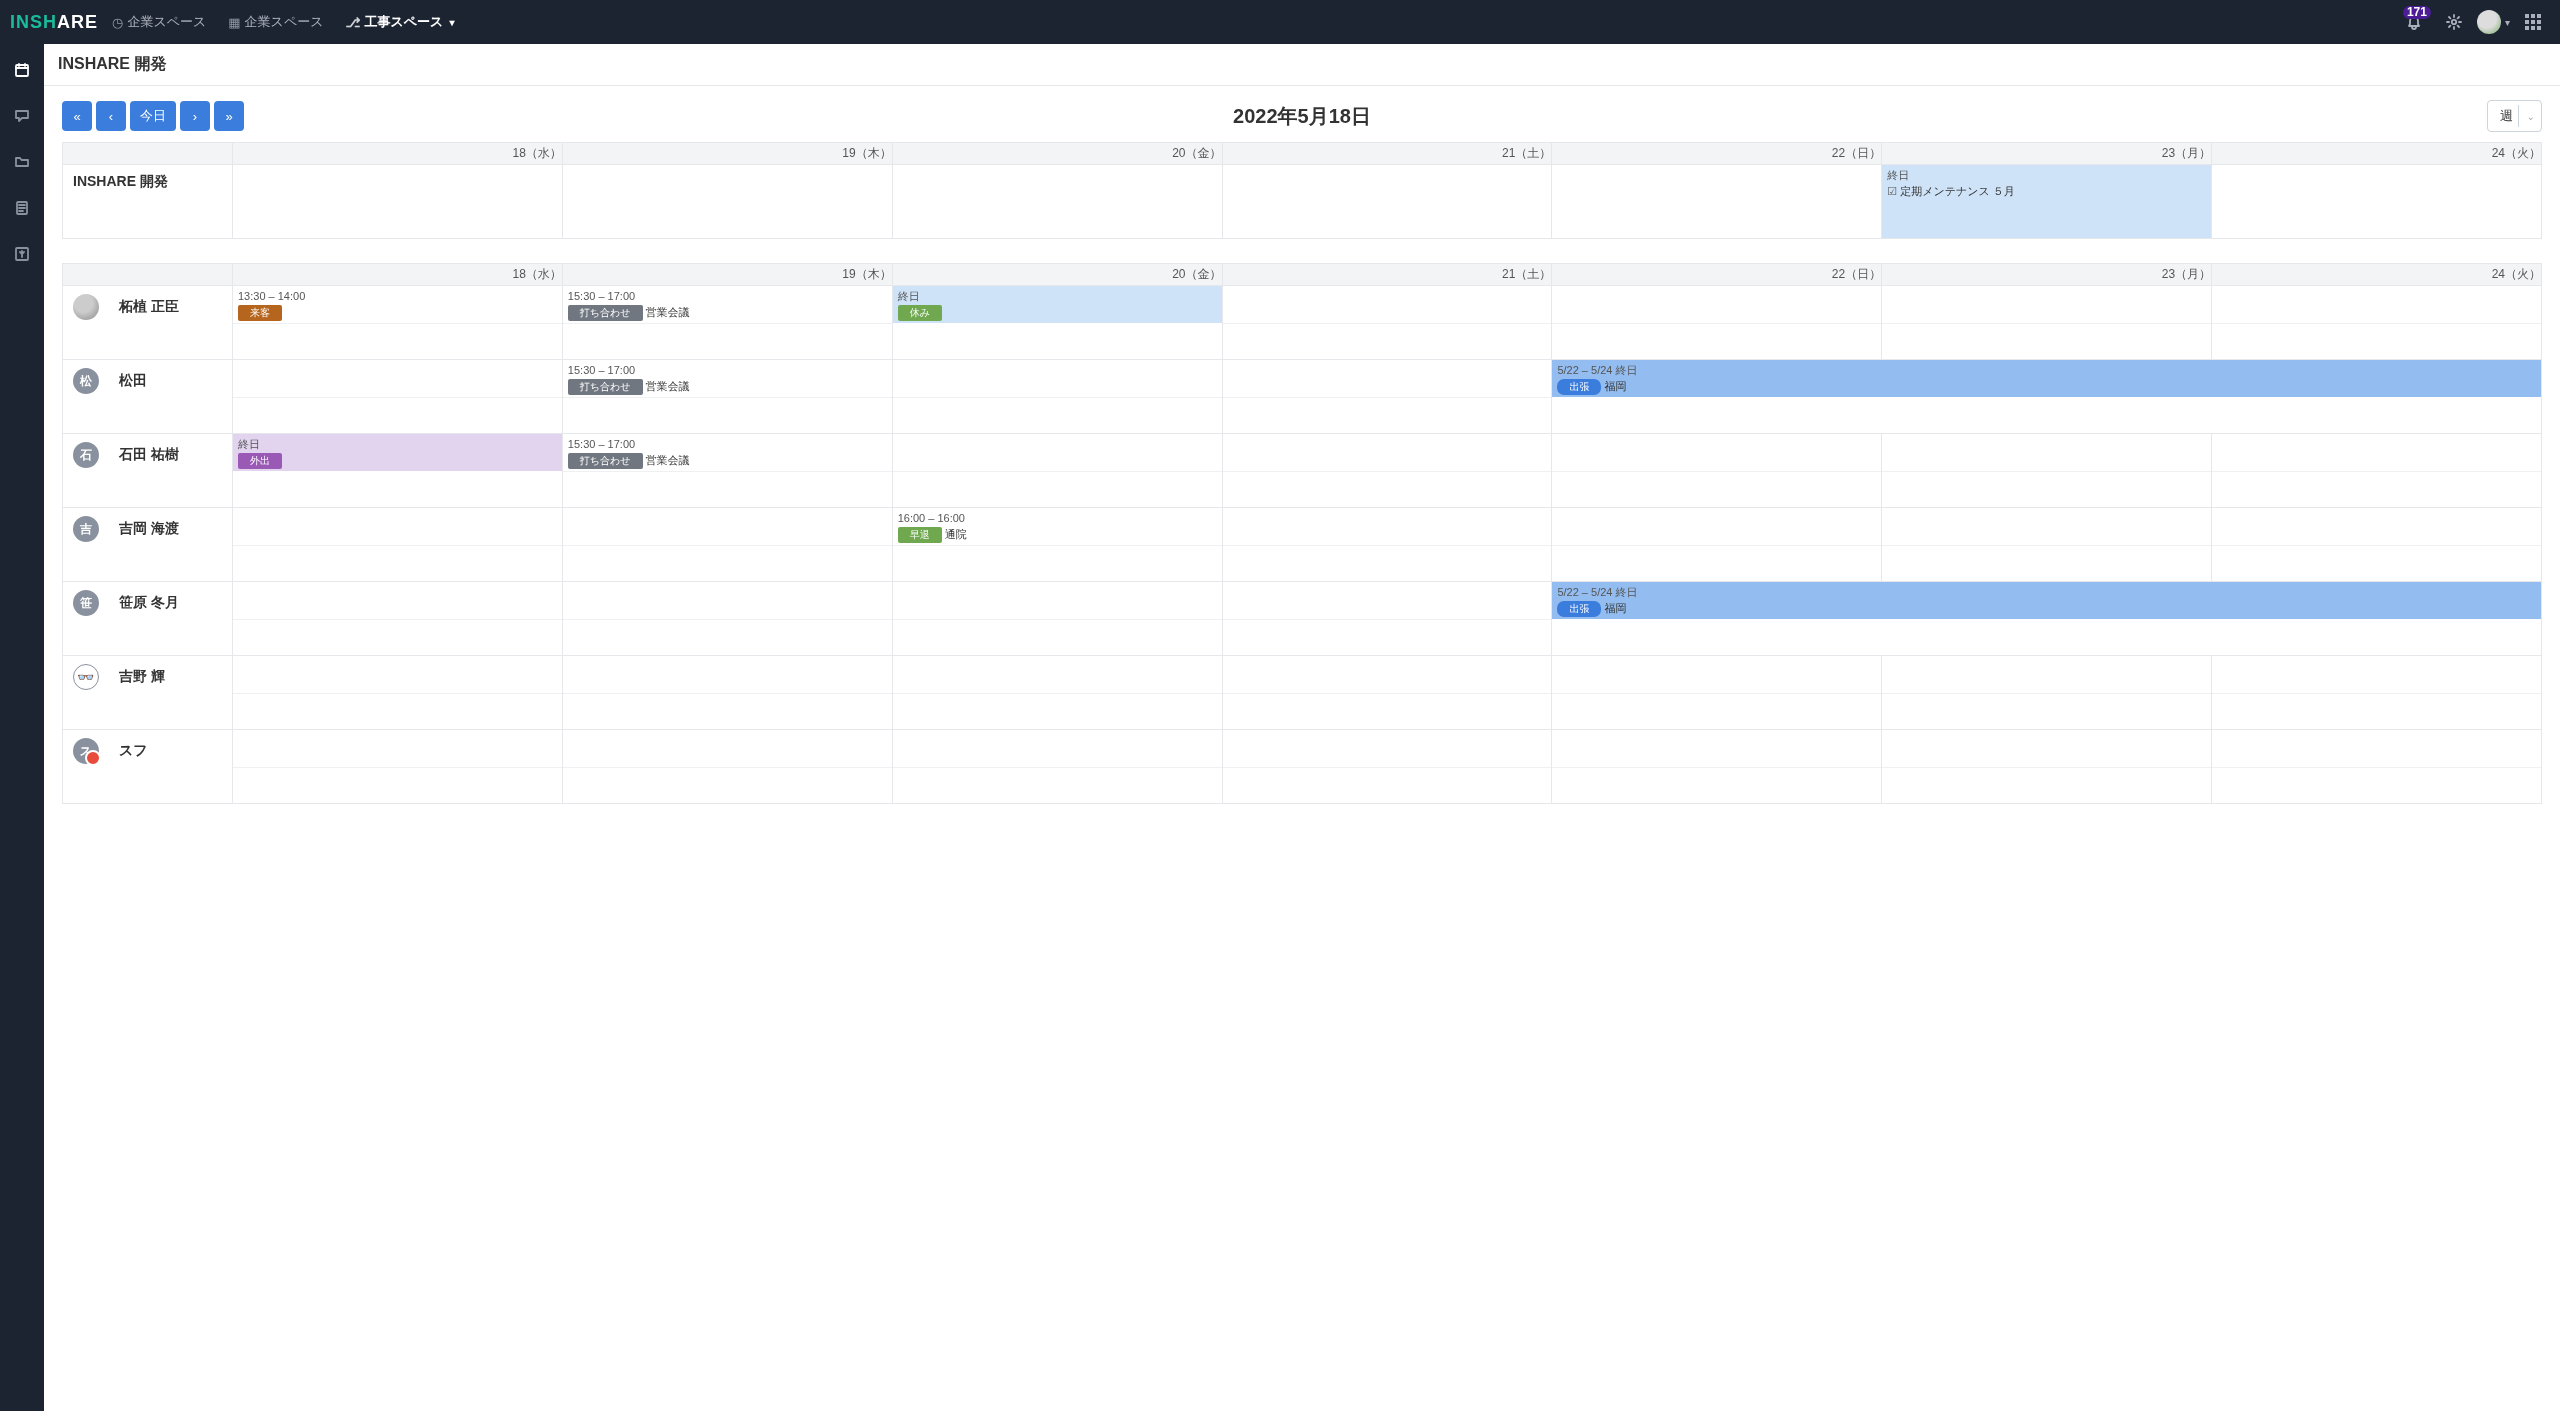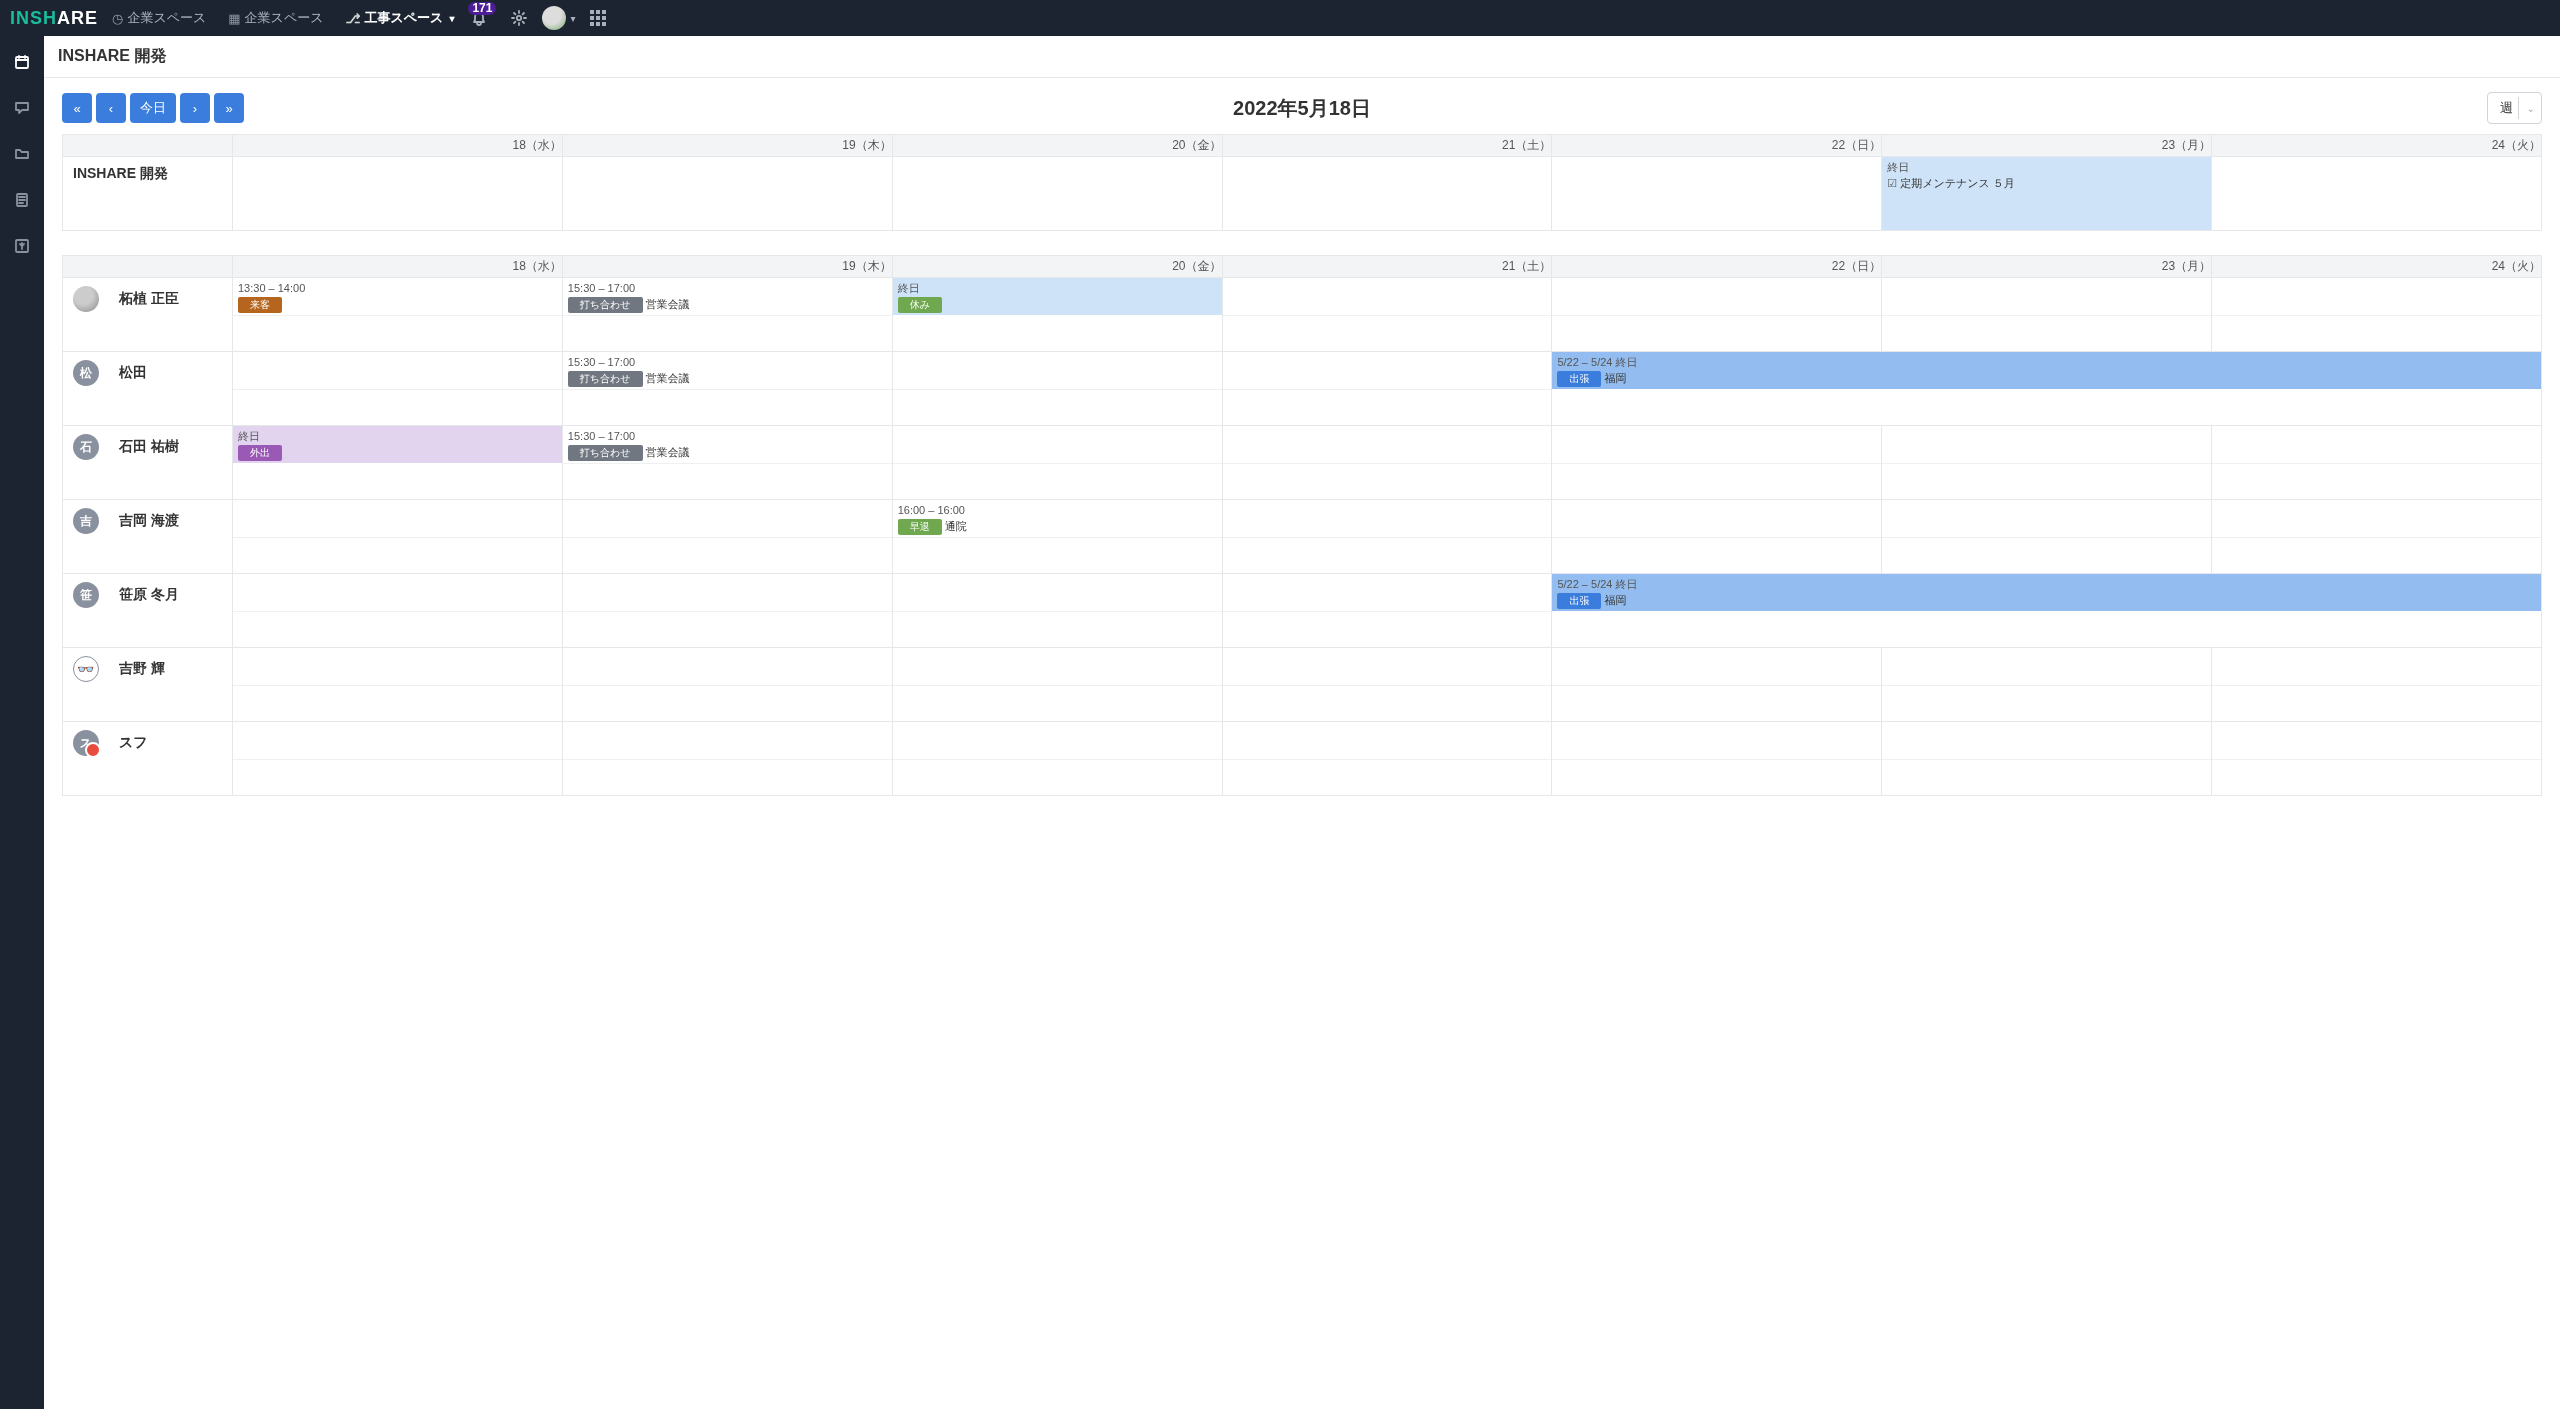--- a/index.html
+++ b/index.html
@@ -1,17 +1,17 @@
 <!DOCTYPE html>
 <html><head>
 <meta charset="utf-8">
 <style>
   * { margin: 0; padding: 0; box-sizing: border-box; }
   body { font-family: -apple-system, "Hiragino Kaku Gothic ProN", "Meiryo", sans-serif; font-size: 13px; color: #333; background: #fff; }
-  .topbar { height: 36px; background: #1c2431; color: #fff; display: flex; align-items: center; padding: 0 10px; justify-content: flex-start; }
+  .topbar { height: 44px; background: #1c2431; color: #fff; display: flex; align-items: center; padding: 0 10px; justify-content: space-between; }
   .topbar-left, .topbar-right { display: flex; align-items: center; gap: 6px; }
   .logo { font-weight: 700; font-size: 18px; letter-spacing: 1px; }
   .logo .c1 { color: #1abc9c; }
   .logo .c2 { color: #fff; }
   .nav-link { color: #aab0bb; font-size: 13px; padding: 0 8px; display: flex; align-items: center; gap: 4px; cursor: pointer; }
   .nav-link.active { color: #fff; font-weight: 600; }
   .nav-icon { font-size: 13px; opacity: .8; }
   .caret { font-size: 10px; margin-left: 2px; }
   .topbar-btn { width: 34px; height: 34px; display: flex; align-items: center; justify-content: center; color: #aab0bb; cursor: pointer; position: relative; font-size: 16px; }
   .badge { position: absolute; top: 1px; right: 0; background: #4c1d95; color: #fff; font-size: 12px; line-height: 13px; padding: 0 4px; border-radius: 7px; font-weight: 600; }
@@ -53,21 +53,21 @@
   
   td.day { height: 74px; vertical-align: top; padding: 0; position: relative; }
   td.day.split::after { content:""; position:absolute; left:0; right:0; top:50%; border-top:1px solid #eef0f2; }
   .event { font-size: 11px; line-height: 1.4; padding: 3px 5px 4px; }
   .ev-time { color: #555; font-size: 11px; margin-bottom: 1px; }
   .tag { display:inline-block; font-size: 10px; color:#fff; border-radius: 2px; padding: 1px 12px; margin-right: 3px; }
   .ev-title{color:#333;}
   .bg-brown{background:#b5651d;}
   .bg-gray{background:#707780;}
   .bg-green{background:#6fa84f;}
-  .bg-blue{background:#3b7ddd;}
+  .bg-blue{background:#3b7ddd;border-radius:7px;}
   .bg-purple{background:#9b59b6;}
   
   .fill-lightblue{ background:#cfe3f8; }
   .fill-blue{ background:#93bdf0; }
   .fill-purple{ background:#e2d4ef; }
   .fill-top{ position:absolute;left:0;right:0;top:0;height:50%; }
   .fill-all{ position:absolute;inset:0; }
   .event.rel{position:relative;z-index:1;}
   
   .spacer{height:24px;}

